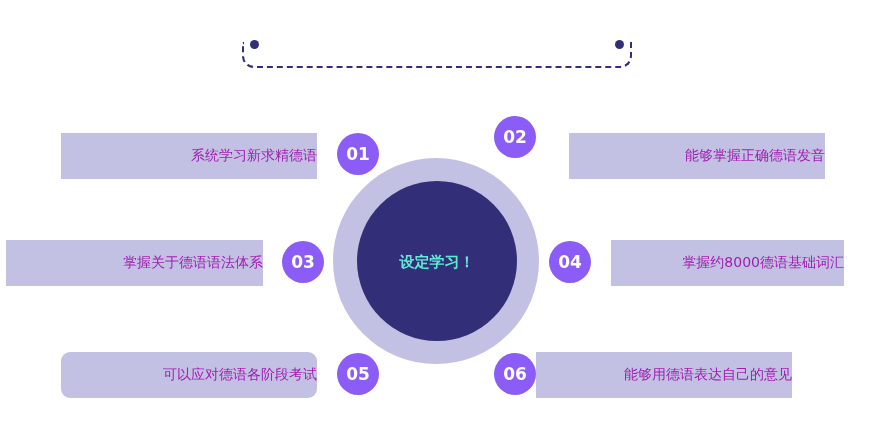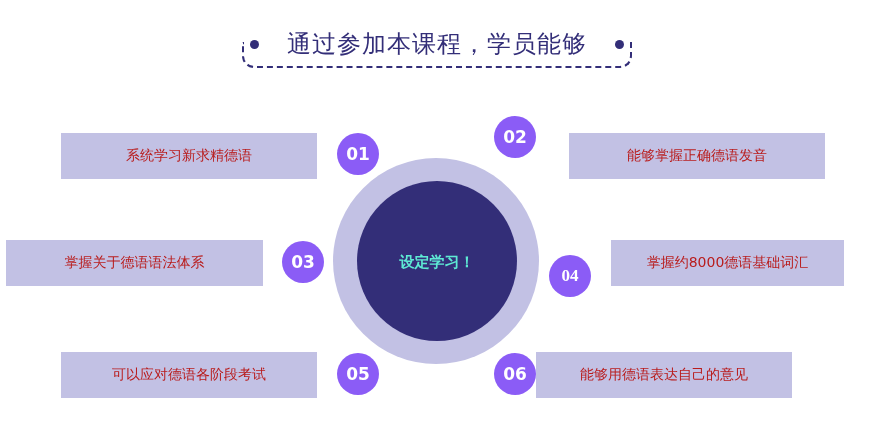--- a/index.html
+++ b/index.html
@@ -11,43 +11,42 @@
   .title-text {
     position:absolute; left:0; right:0; top:0; text-align:center;
     font-size:24px; color:#332e78; line-height:32px; letter-spacing:1px;
   }
   .title-dash {
     position:absolute; left:0; top:14px; width:386px; height:24px;
     border:2px dashed #332e78; border-top:none; border-radius:0 0 12px 12px;
   }
   .title-dot { position:absolute; width:9px; height:9px; border-radius:50%; background:#332e78; }
   .box {
-    position:absolute; height:46px; background:#c2c1e4; color:#b91c1c;
-    font-size:14px; display:flex; align-items:center; justify-content:center;
+    position:absolute; height:46px; background:#c2c1e4; color:#a21caf;
+    font-size:14px; display:flex; align-items:center; justify-content:flex-end;
   }
   .num {
     position:absolute; width:42px; height:42px; border-radius:50%; background:#8b5cf6;
     color:#ffffff; font-weight:bold; font-size:17px;
     display:flex; align-items:center; justify-content:center;
   }
   .outer { position:absolute; left:333px; top:158px; width:206px; height:206px; border-radius:50%; background:#c2c1e4; }
   .inner { position:absolute; left:357px; top:181px; width:160px; height:160px; border-radius:50%; background:#332e78;
            display:flex; flex-direction:column; align-items:center; justify-content:center; }
   .c-line1 { font-size:15px; font-weight:bold; color:#ffffff; line-height:24px; }
   .c-line1 .hl { color:#ffff33; }
   .c-line2 { font-size:15px; font-weight:bold; color:#5eead4; line-height:24px; margin-top:2px; }
 </style>
 </head>
 <body>
 
 <div class="title-wrap">
   <div class="title-dash"></div>
   <div class="title-dot" style="left:8px; top:12px;"></div>
   <div class="title-dot" style="left:373px; top:12px;"></div>
-  <div class="title-text">通过参加本课程，学员能够</div>
 </div>
 
 <div class="outer"></div>
 <div class="inner">
   <div class="c-line2">设定学习！</div>
 </div>
 
 <div class="box" style="left:61px; top:133px; width:256px;">
   <span>系统学习新求精德语</span>
 </div>
@@ -59,23 +58,23 @@
 <div class="num" style="left:494px; top:116px;">02</div>
 
 <div class="box" style="left:6px; top:240px; width:257px;">
   <span>掌握关于德语语法体系</span>
 </div>
 <div class="num" style="left:282px; top:241px;text-align:right;">03</div>
 
 <div class="box" style="left:611px; top:240px; width:233px;">
   <span>掌握约8000德语基础词汇</span>
 </div>
-<div class="num" style="left:549px; top:255px;font-family:Liberation Serif, serif;">04</div>
+<div class="num" style="left:549px; top:241px;">04</div>
 
-<div class="box" style="left:61px; top:352px; width:256px;">
+<div class="box" style="left:61px; top:352px; width:256px;border-radius:9px;">
   <span>可以应对德语各阶段考试</span>
 </div>
 <div class="num" style="left:337px; top:353px;">05</div>
 
 <div class="box" style="left:536px; top:352px; width:256px;">
   <span>能够用德语表达自己的意见</span>
 </div>
 <div class="num" style="left:494px; top:353px;">06</div>
 
 </body></html>

